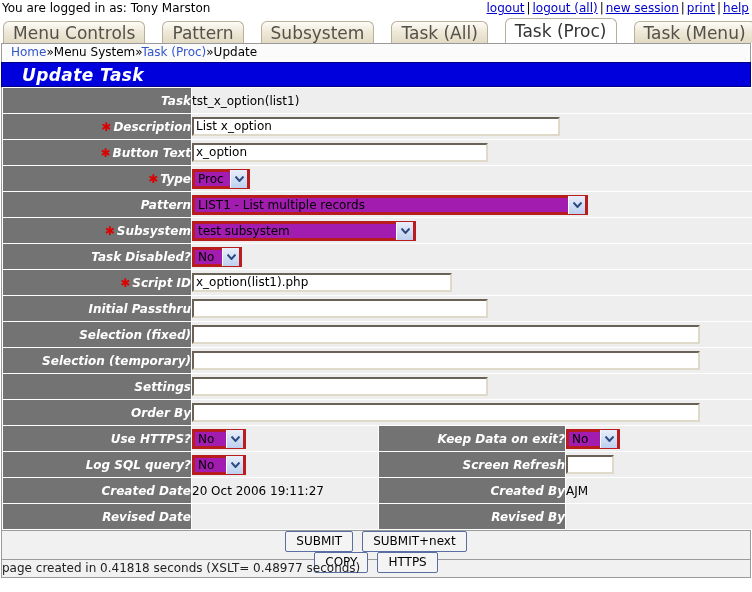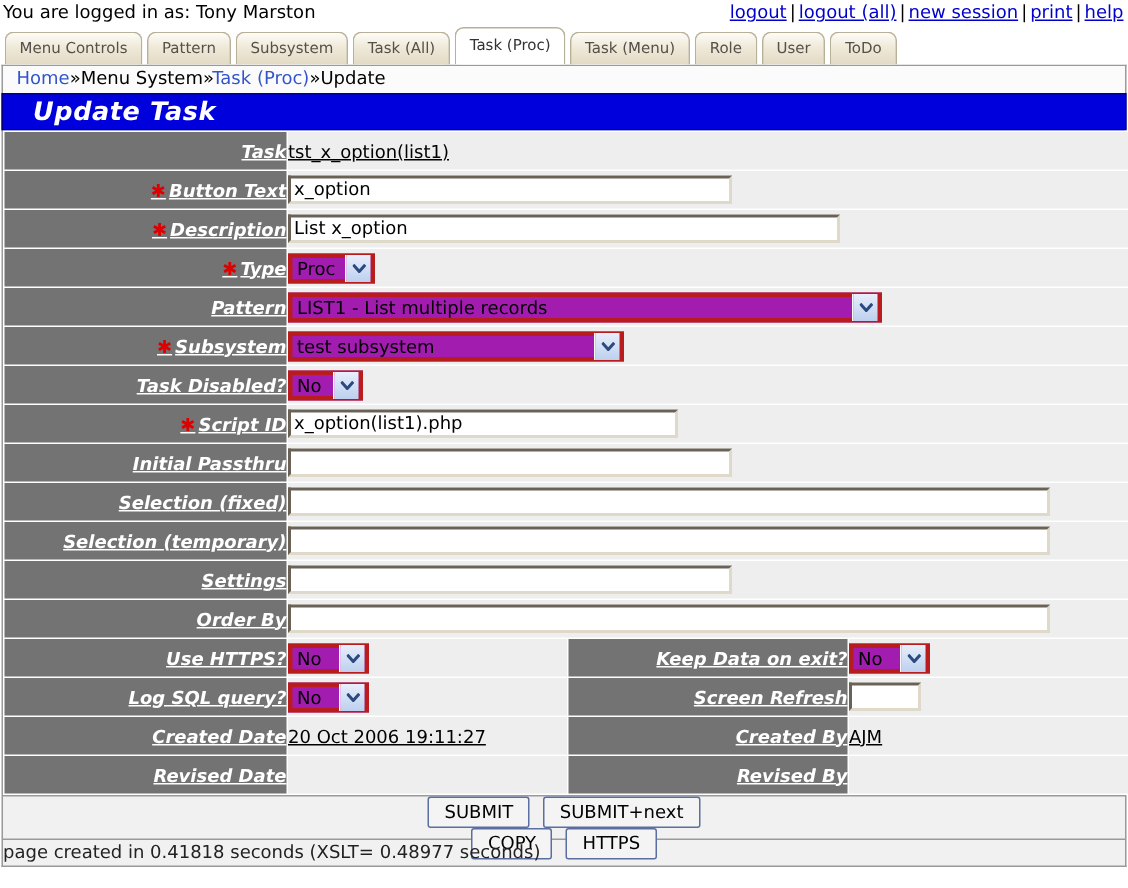--- a/index.html
+++ b/index.html
@@ -44,23 +44,23 @@
     padding-left: 3px;
     display: flex;
     align-items: flex-end;
     background: #ffffff;
     box-sizing: border-box;
   }
   .tab {
     position: relative;
     height: 22px;
     line-height: 22px;
-    margin-right: 3px;
+    margin-right: 17px;
     padding: 0 9px;
-    font-size: 10px;
+    font-size: 17px;
     color: #555049;
     background: linear-gradient(to bottom, #fdfcf7 0%, #efe9d9 45%, #e2dac4 100%);
     border: 1px solid #b9b099;
     border-bottom: none;
     border-radius: 6px 6px 0 0;
     box-sizing: border-box;
     white-space: nowrap;
     cursor: pointer;
     text-align: center;
   }
@@ -127,21 +127,20 @@
     width: 750px;
     table-layout: fixed;
     background: #ffffff;
   }
   table.frm td {
     padding: 0;
     font-size: 12px;
     vertical-align: middle;
     height: 25px;
     box-sizing: border-box;
-    text-decoration: underline;
   }
   td.lbl {
     background: #737373;
     color: #ffffff;
     font-style: italic;
     font-weight: bold;
     text-align: right;
     padding-right: 5px;
     white-space: nowrap;
     font-size: 12px;
@@ -306,30 +305,30 @@
           <col style="width:186px">
       </colgroup>
       <tbody>
 
       <tr>
         <td class="lbl">Task</td>
         <td class="val" colspan="3">tst_x_option(list1)</td>
       </tr>
 
       <tr>
+        <td class="lbl"><span class="req">✱</span><span>Description</span></td>
+        <td class="val" colspan="3">
+          <input class="txt w-desc" type="text" value="List x_option" style="">
+        </td>
+      </tr>
+
+      <tr>
         <td class="lbl"><span class="req">✱</span><span>Button Text</span></td>
         <td class="val" colspan="3">
           <input class="txt w-btn" type="text" value="x_option" style="">
-        </td>
-      </tr>
-
-      <tr>
-        <td class="lbl"><span class="req">✱</span><span>Description</span></td>
-        <td class="val" colspan="3">
-          <input class="txt w-desc" type="text" value="List x_option" style="">
         </td>
       </tr>
 
       <tr>
         <td class="lbl"><span class="req">✱</span><span>Type</span></td>
         <td class="val" colspan="3">
           <span class="sel sel-type">
             <span class="selval">Proc</span>
             <span class="arrowbox">
                   <svg width="9" height="6" viewBox="0 0 9 6">

